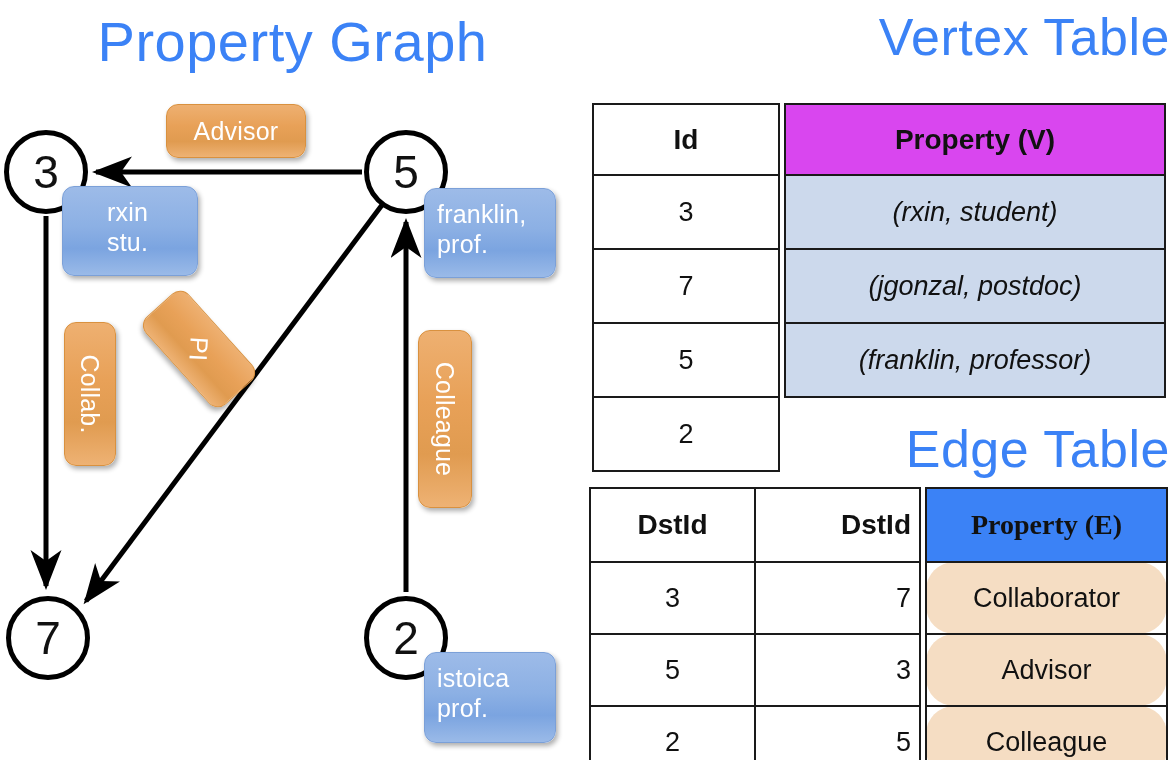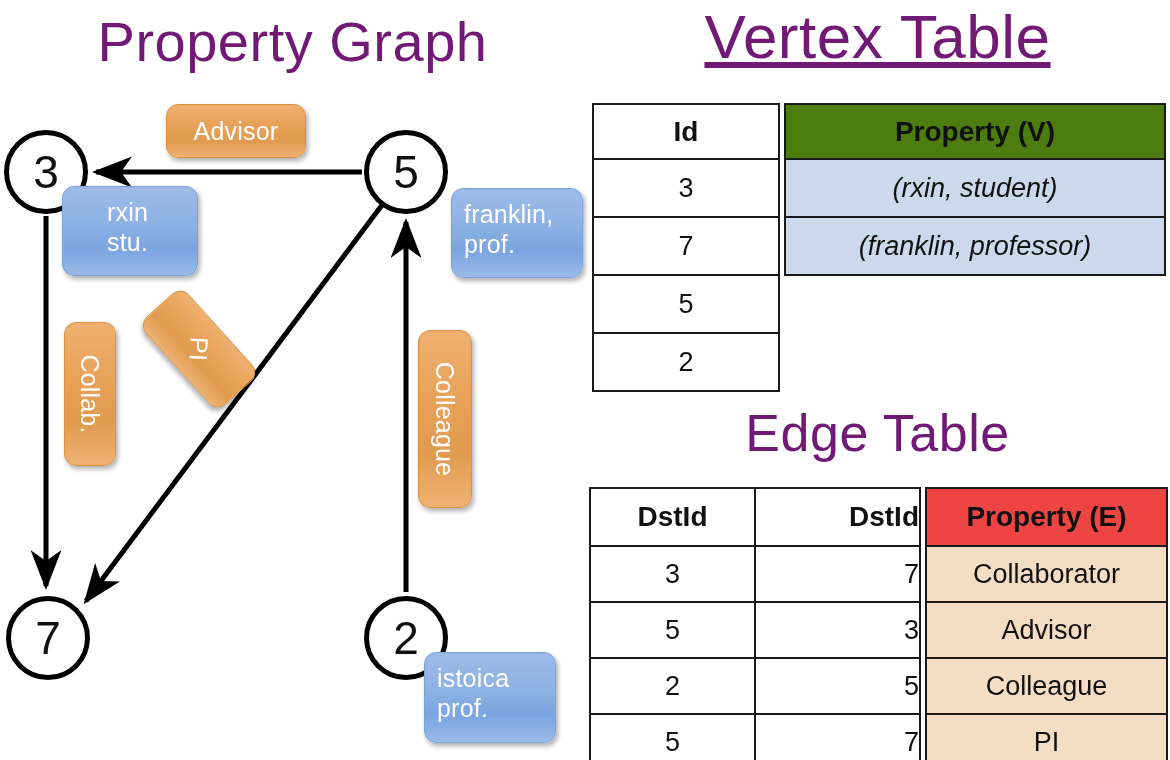--- a/index.html
+++ b/index.html
@@ -15,42 +15,41 @@
     font-family: "Liberation Sans", sans-serif;
     color: #0a0a0a;
   }
 
   
   .title {
     position: absolute;
     font-family: "Liberation Sans", sans-serif;
     font-weight: 300;
     letter-spacing: 0.5px;
-    color: #701a75;
+    color: #3b82f6;
     white-space: nowrap;
   }
   #title-property-graph {
     left: 0; top: 12px;
     width: 585px;
     text-align: center;
     font-size: 56px;
     line-height: 60px;
   }
   #title-vertex-table {
     left: 585px; top: 8px;
     width: 585px;
-    text-align: center;
-    font-size: 62px;
+    text-align: right;
+    font-size: 52px;
     line-height: 58px;
-    text-decoration: underline;
   }
   #title-edge-table {
-    left: 585px; top: 404px;
+    left: 585px; top: 420px;
     width: 585px;
-    text-align: center;
+    text-align: right;
     font-size: 52px;
     line-height: 58px;
   }
 
   
   #graph-panel {
     position: absolute;
     left: 0; top: 0;
     width: 585px; height: 760px;
   }
@@ -109,21 +108,21 @@
     box-shadow: 2px 3px 5px rgba(0,0,0,0.32);
     font-size: 25px;
     line-height: 30px;
     display: flex;
     align-items: center;
     justify-content: center;
     letter-spacing: 0.2px;
   }
 
   #vbox-rxin     { left: 62px;  top: 186px; width: 136px; height: 90px; padding-left: 44px; }
-  #vbox-franklin { left: 424px; top: 188px; width: 132px; height: 90px; margin-left: 27px; }
+  #vbox-franklin { left: 424px; top: 188px; width: 132px; height: 90px; }
   #vbox-jgonzal  { left: 62px;  top: 652px; width: 140px; height: 90px; }
   #vbox-istoica  { left: 424px; top: 652px; width: 132px; height: 91px; }
 
   #ebox-advisor  { left: 166px; top: 104px; width: 140px; height: 54px; }
 
   #ebox-collab {
     left: 64px; top: 322px; width: 52px; height: 144px;
   }
   #ebox-collab .rot {
     transform: rotate(90deg);
@@ -152,47 +151,47 @@
     border-collapse: collapse;
     font-family: "Liberation Sans", sans-serif;
     font-weight: 300;
     color: #111111;
   }
   .tbl td, .tbl th {
     border: 2px solid #1a1a1a;
     text-align: center;
     font-weight: 300;
     font-size: 27px;
-    padding: 0;
+    padding: 8px;
     line-height: 1;
   }
   .tbl th {
     font-weight: 700;
     font-size: 28px;
   }
 
   
   #vertex-id-table  { left: 592px; top: 103px; width: 188px; }
   #vertex-id-table th { height: 53px; }
   #vertex-id-table td { height: 56px; }
 
   #vertex-prop-table { left: 784px; top: 103px; width: 382px; }
-  #vertex-prop-table th { height: 53px; background: #4d7c0f; margin-top: 20px; }
+  #vertex-prop-table th { height: 53px; background: #d946ef; margin-top: 20px; }
   #vertex-prop-table td { height: 56px; background: #ccd9ec; font-style: italic; }
 
   
   #edge-ids-table { left: 589px; top: 487px; width: 332px; }
   #edge-ids-table th { height: 56px; }
   #edge-ids-table td { height: 54px; }
   #edge-ids-table th.col-src, #edge-ids-table td.col-src { width: 166px; }
   #edge-ids-table th.col-dst, #edge-ids-table td.col-dst { width: 166px; text-align: right; }
 
   #edge-prop-table { left: 925px; top: 487px; width: 243px; }
-  #edge-prop-table th { height: 56px; background: #ef4444; }
-  #edge-prop-table td { height: 54px; background: #f5ddc3; }
+  #edge-prop-table th { height: 56px; background: #3b82f6; font-family: Liberation Serif, serif; }
+  #edge-prop-table td { height: 54px; background: #f5ddc3; border-radius: 28px; }
 </style>
 </head>
 <body>
 
 <div class="title" id="title-property-graph">Property Graph</div>
 
 <div class="title" id="title-vertex-table">Vertex Table</div>
 
 <div class="title" id="title-edge-table">Edge Table</div>
 
@@ -280,20 +279,23 @@
   <thead>
     <tr>
       <th>Property (V)</th>
     </tr>
   </thead>
   <tbody>
     <tr>
       <td>(rxin, student)</td>
     </tr>
     <tr>
+      <td>(jgonzal, postdoc)</td>
+    </tr>
+    <tr>
       <td>(franklin, professor)</td>
     </tr>
   </tbody>
 </table>
 
 <table class="tbl" id="edge-ids-table">
   <thead>
     <tr>
       <th class="col-src">DstId</th>
       <th class="col-dst">DstId</th>

